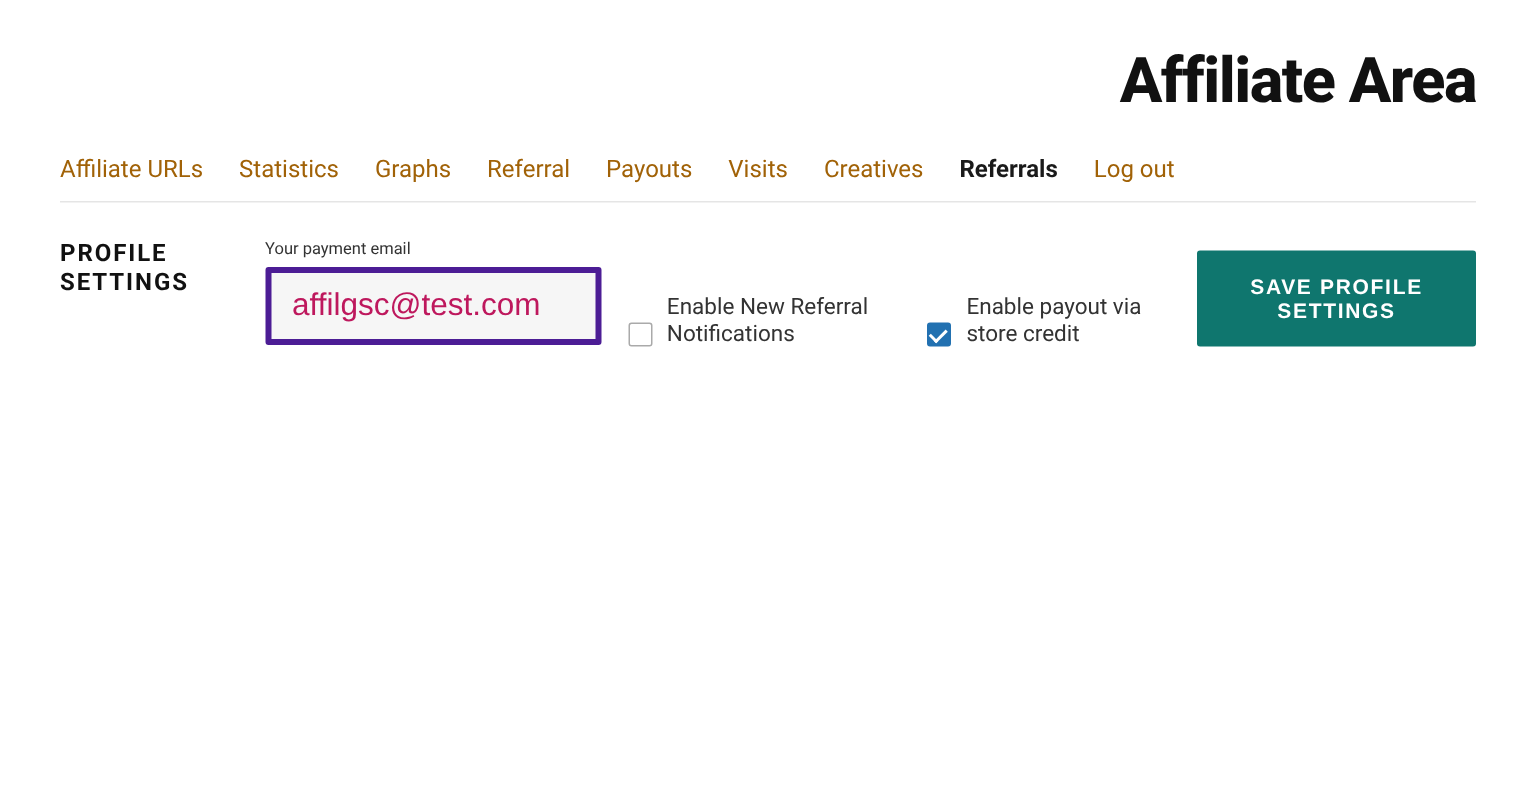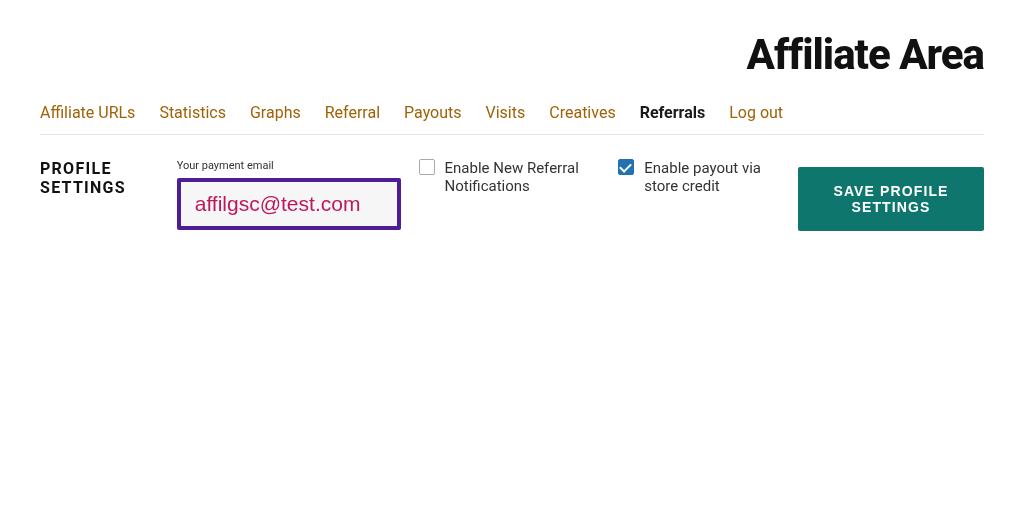--- a/index.html
+++ b/index.html
@@ -83,21 +83,21 @@
       font-size: 21px;
       border: 4px solid #4c1d95;
       background-color: #f6f6f6;
       color: #be185d;
       border-radius: 2px;
       outline: none;
     }
 
     .checkbox-row {
       display: flex;
-      align-items: flex-start;
+      align-items: flex-end;
       gap: 10px;
       font-size: 15px;
       color: #333333;
     }
 
     .checkbox-input {
       width: 16px;
       height: 16px;
       border: 1.5px solid #aaaaaa;
       border-radius: 2px;

